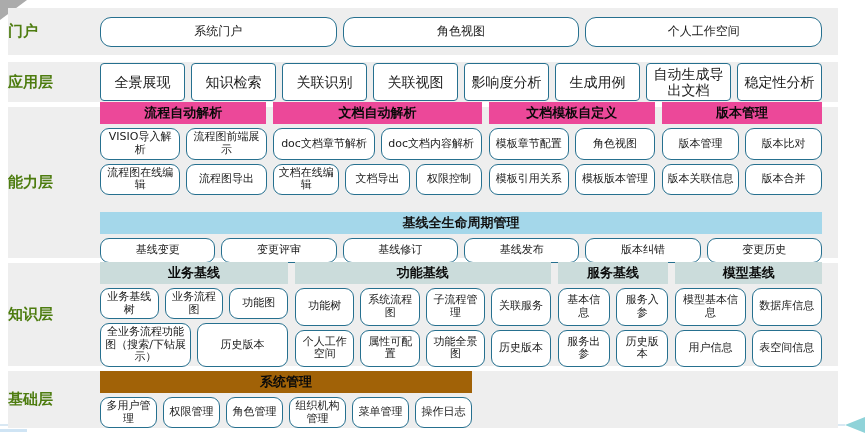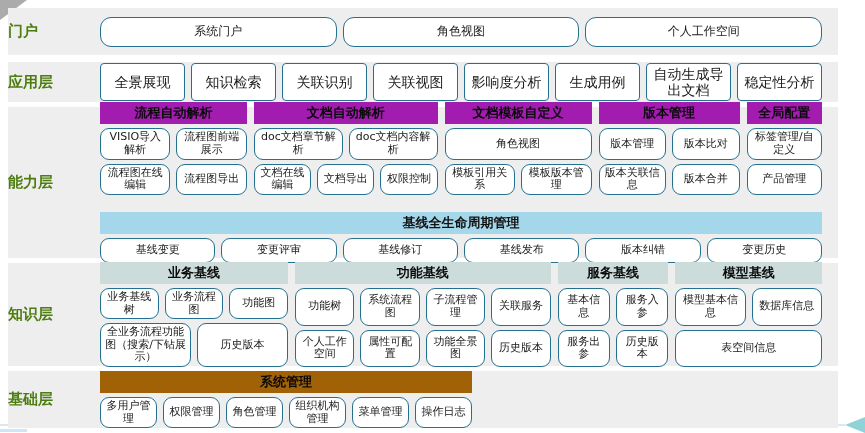--- a/index.html
+++ b/index.html
@@ -37,21 +37,21 @@
   .chip-md{min-height:27px;font-size:14px;border-radius:4px}
   .spell{text-decoration:underline;text-decoration-style:wavy;text-decoration-color:#e04b3f;text-decoration-thickness:1px}
 
   
   .groups{display:flex;gap:7px}
   .group{display:flex;flex-direction:column;gap:4px;min-width:0}
   .group-header{
     height:22px;display:flex;align-items:center;justify-content:center;
     font-weight:bold;font-size:13px;color:#0a0a0a;
   }
-  #cap-groups .group-header{background:#a21caf}
+  #cap-groups .group-header{background:#ec4899}
   #knowledge-groups .group-header{background:#cbdcdb}
   #foundation-groups .group-header{background:#a16207}
   .group .btn-row{flex:1}
 
   #cap-groups .group:nth-child(1){flex:152 1 0}
   #cap-groups .group:nth-child(2){flex:190 1 0}
   #cap-groups .group:nth-child(3){flex:152 1 0}
   #cap-groups .group:nth-child(4){flex:146 1 0}
   #cap-groups .group:nth-child(5){flex:78 1 0}
 
@@ -144,45 +144,37 @@
           </div>
           <div class="btn-row">
             <div class="chip">文档在线编辑</div>
             <div class="chip">文档导出</div>
             <div class="chip">权限控制</div>
           </div>
         </div>
         <div class="group">
           <div class="group-header">文档模板自定义</div>
           <div class="btn-row">
+            <div class="chip">模板章节配置</div>
             <div class="chip">角色视图</div>
           </div>
           <div class="btn-row">
             <div class="chip">模板引用关系</div>
             <div class="chip">模板版本管理</div>
           </div>
         </div>
         <div class="group">
           <div class="group-header">版本管理</div>
           <div class="btn-row">
             <div class="chip">版本管理</div>
             <div class="chip">版本比对</div>
           </div>
           <div class="btn-row">
             <div class="chip">版本关联信息</div>
             <div class="chip">版本合并</div>
-          </div>
-        </div>
-        <div class="group">
-          <div class="group-header">全局配置</div>
-          <div class="btn-row">
-            <div class="chip">标签管理/自定义</div>
-          </div>
-          <div class="btn-row">
-            <div class="chip">产品管理</div>
           </div>
         </div>
       </div>
     <div id="baseline-header">基线全生命周期管理</div>
     <div class="btn-row" id="baseline-buttons">
         <div class="chip">基线变更</div>
         <div class="chip">变更评审</div>
         <div class="chip">基线修订</div>
         <div class="chip">基线发布</div>
         <div class="chip">版本纠错</div>
@@ -233,20 +225,21 @@
             <div class="chip">历史版本</div>
           </div>
         </div>
         <div class="group">
           <div class="group-header">模型基线</div>
           <div class="btn-row">
             <div class="chip">模型基本信息</div>
             <div class="chip">数据库信息</div>
           </div>
           <div class="btn-row">
+            <div class="chip">用户信息</div>
             <div class="chip">表空间信息</div>
           </div>
         </div>
       </div>
   </div>
 </div>
 
 <div class="band" id="band-foundation">
   <div class="band-label">基础层</div>
   <div class="band-content">

